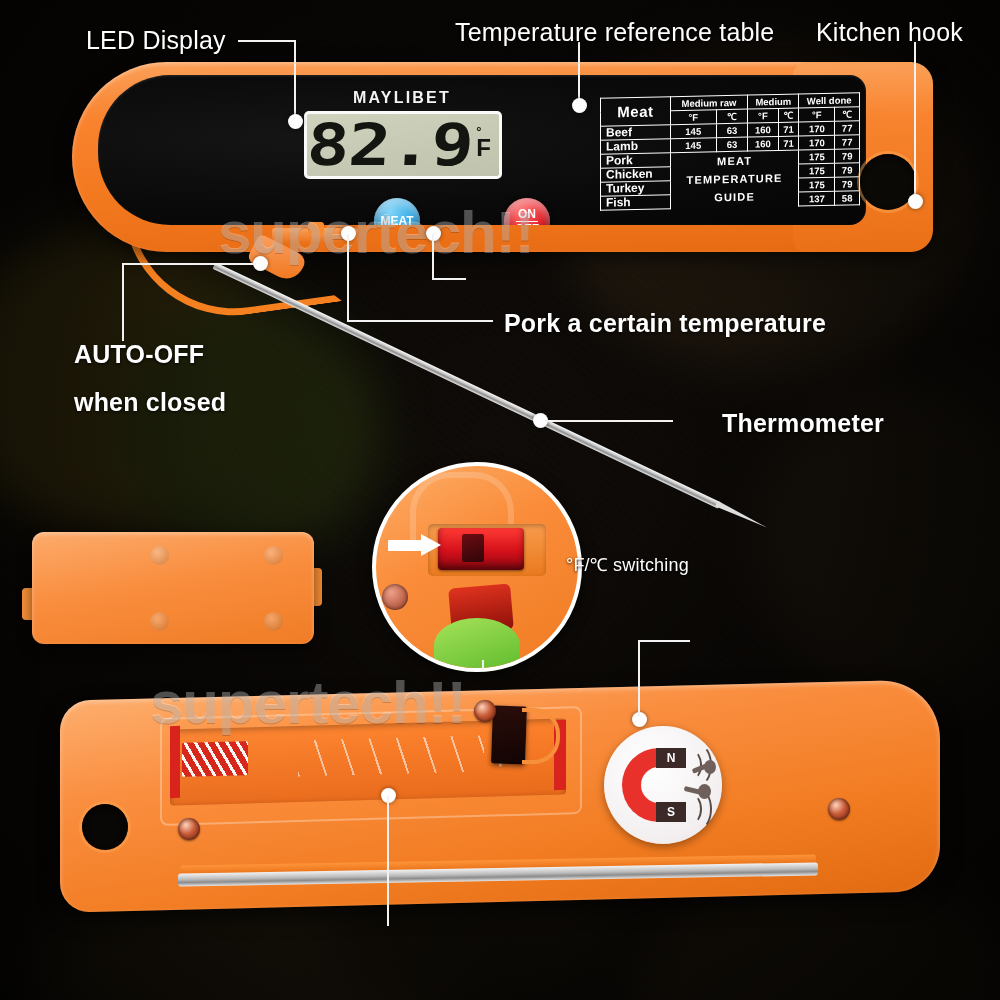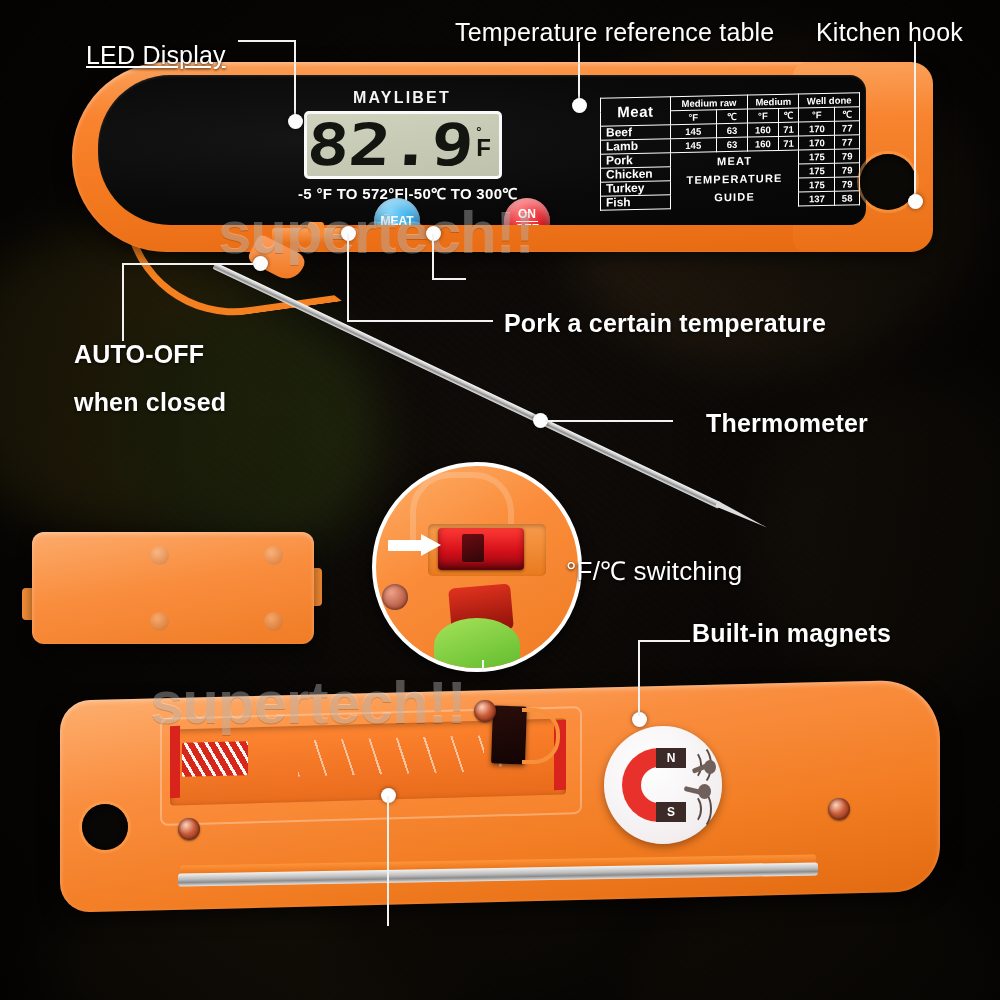--- a/index.html
+++ b/index.html
@@ -272,21 +272,20 @@
       <div class="brand">MAYLIBET</div>
 
       <div class="lcd">
         <div class="lcdNum">82.9</div>
         <div class="lcdUnit">
           <span>°</span>
           <b>F</b>
         </div>
       </div>
 
-      <div class="rangeTxt">-5 °F TO 572°F|-50℃ TO 300℃</div>
 
       <div class="btn hold">
         <span>MEAT</span>
       </div>
       <div class="btn onoff">
         <div>
           <span>ON</span>
           <div class="sep"></div>
           <span>OFF</span>
         </div>
@@ -454,32 +453,31 @@
 
   <div class="ln v" style="left:482px;top:660px;height:10px;"></div>
 
   <div class="dot" style="left:632px;top:712px;"></div>
   <div class="ln v" style="left:638px;top:640px;height:76px;"></div>
   <div class="ln h" style="left:638px;top:640px;width:52px;"></div>
 
   <div class="dot" style="left:381px;top:788px;"></div>
   <div class="ln v" style="left:387px;top:796px;height:130px;"></div>
 
-  <div class="lbl l1" style="left:86px;top:41px;text-decoration:underline;">LED Display</div>
+  <div class="lbl l1" style="left:86px;top:26px;">LED Display</div>
 
   <div class="lbl l1" style="left:455px;top:18px;">Temperature reference table</div>
 
   <div class="lbl l1" style="left:816px;top:18px;">Kitchen hook</div>
 
   <div class="lbl l1 bold" style="left:74px;top:340px;">AUTO-OFF</div>
   <div class="lbl l1 bold" style="left:74px;top:388px;">when closed</div>
 
 
   <div class="lbl l1 bold" style="left:504px;top:309px;">Pork a certain temperature</div>
 
-  <div class="lbl l1 bold" style="left:706px;top:409px;text-align:center;">Thermometer</div>
-
-  <div class="lbl l1" style="left:566px;top:552px;font-size:26px;">°F/℃ switching</div>
-
-  <div class="lbl l1 bold" style="left:692px;top:619px;">Built-in magnets</div>
+  <div class="lbl l1 bold" style="left:722px;top:409px;text-align:center;">Thermometer</div>
+
+  <div class="lbl l1" style="left:566px;top:552px;font-size:18px;">°F/℃ switching</div>
+
 
 
 </div>
 
 </body></html>

